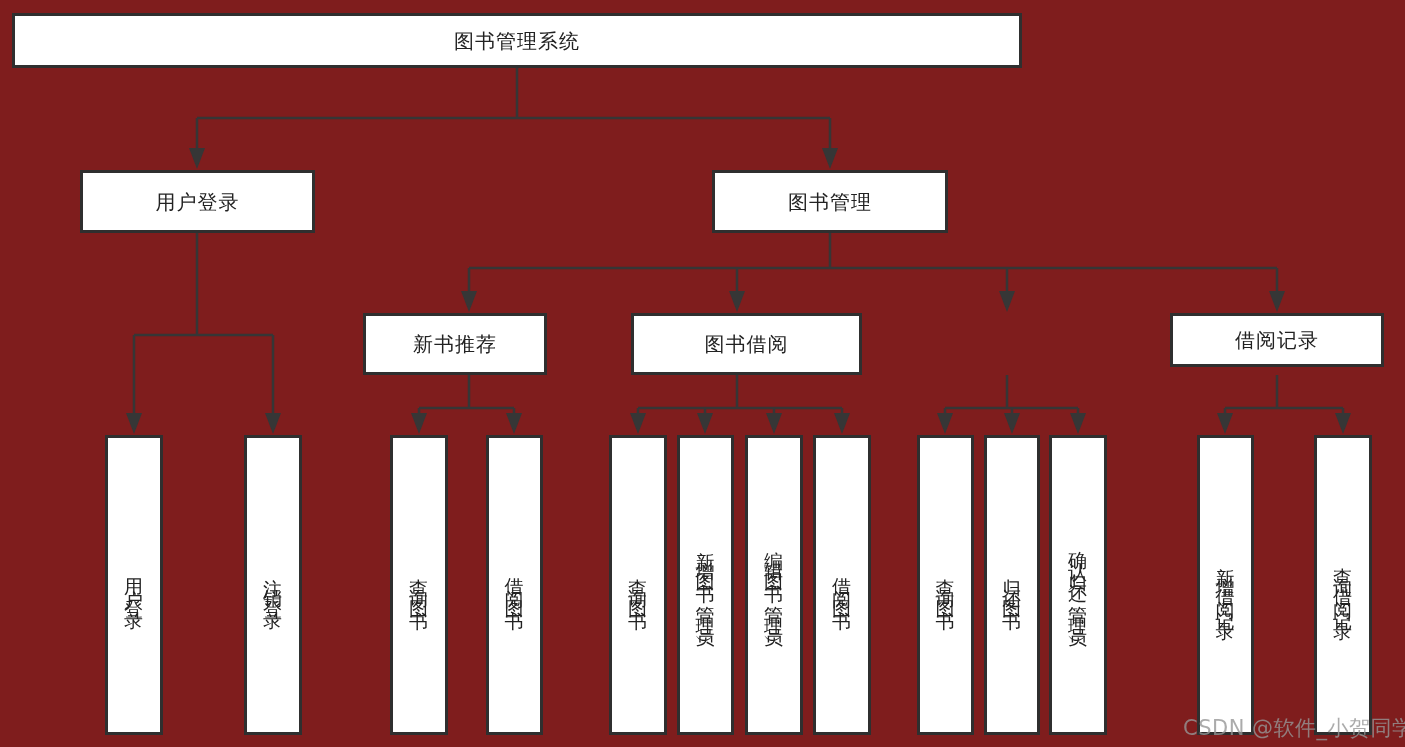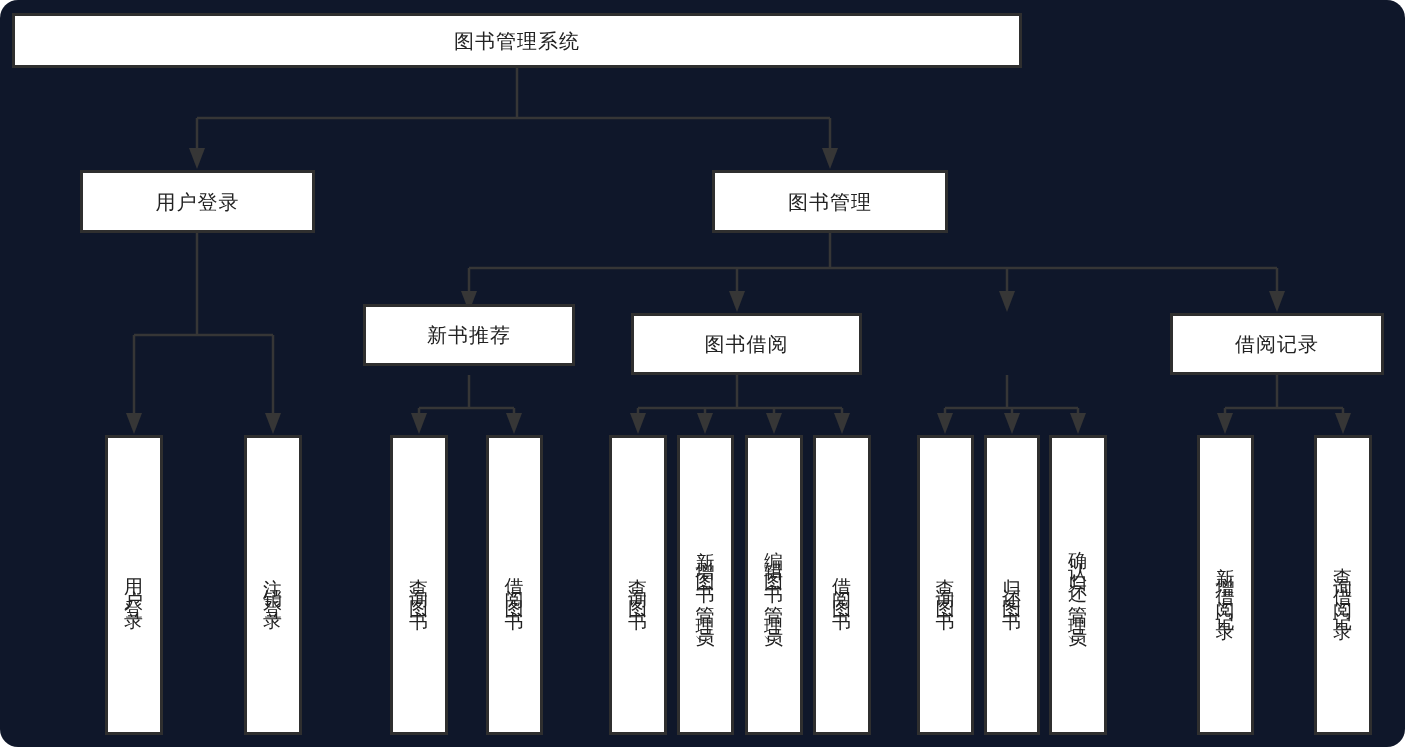--- a/index.html
+++ b/index.html
@@ -1,35 +1,35 @@
 <!DOCTYPE html>
 <html><head>
 <meta charset="utf-8">
 <title>图书管理系统</title>
 <style>
   * { margin:0; padding:0; box-sizing:border-box; }
   html,body { background:#ffffff; }
   body { font-family:"DejaVu Sans","Liberation Sans",sans-serif; }
   .canvas {
-    position:relative; width:1405px; height:747px; background:#0f172a; overflow:hidden;border-radius:18px;
+    position:relative; width:1405px; height:747px; background:#7f1d1d; overflow:hidden;
   }
   svg.connectors { position:absolute; left:0; top:0; width:1405px; height:747px; }
   .node {
     position:absolute; background:#ffffff; border:3px solid #2f2f2f;
     display:flex; align-items:center; justify-content:center;
     color:#222222; line-height:1;
   }
   .hnode { font-size:20px; letter-spacing:1px; }
   .root  { left:12px;  top:13px;  width:1010px; height:55px; }
   .n-login   { left:80px;   top:170px; width:235px; height:63px; }
   .n-mgmt    { left:712px;  top:170px; width:236px; height:63px; }
-  .n-newbook { left:363px;  top:304px; width:212px; height:62px; }
+  .n-newbook { left:363px;  top:313px; width:184px; height:62px; }
   .n-borrow  { left:631px;  top:313px; width:231px; height:62px; }
   .n-current { left:899px;  top:313px; width:216px; height:62px; }
-  .n-records { left:1170px; top:313px; width:214px; height:62px; }
+  .n-records { left:1170px; top:313px; width:214px; height:54px; }
   .leaf {
     top:435px; height:300px; width:58px;
     writing-mode:vertical-rl; text-orientation:mixed;
     font-size:19px; letter-spacing:11px; line-height:1;
   }
   .lf1  { left:105px;  }
   .lf2  { left:244px;  }
   .lf3  { left:390px;  }
   .lf4  { left:486px;  width:57px; }
   .lf5  { left:609px;  }
@@ -112,14 +112,15 @@
   <div class="node leaf lf7">编辑图书（管理员）</div>
   <div class="node leaf lf8">借阅图书</div>
 
   <div class="node leaf lf9">查询图书</div>
   <div class="node leaf lf10">归还图书</div>
   <div class="node leaf lf11">确认归还（管理员）</div>
 
   <div class="node leaf lf12">新增借阅记录</div>
   <div class="node leaf lf13">查询借阅记录</div>
 
+  <div class="watermark">CSDN @软件_小贺同学</div>
 
 </div>
 
 </body></html>

